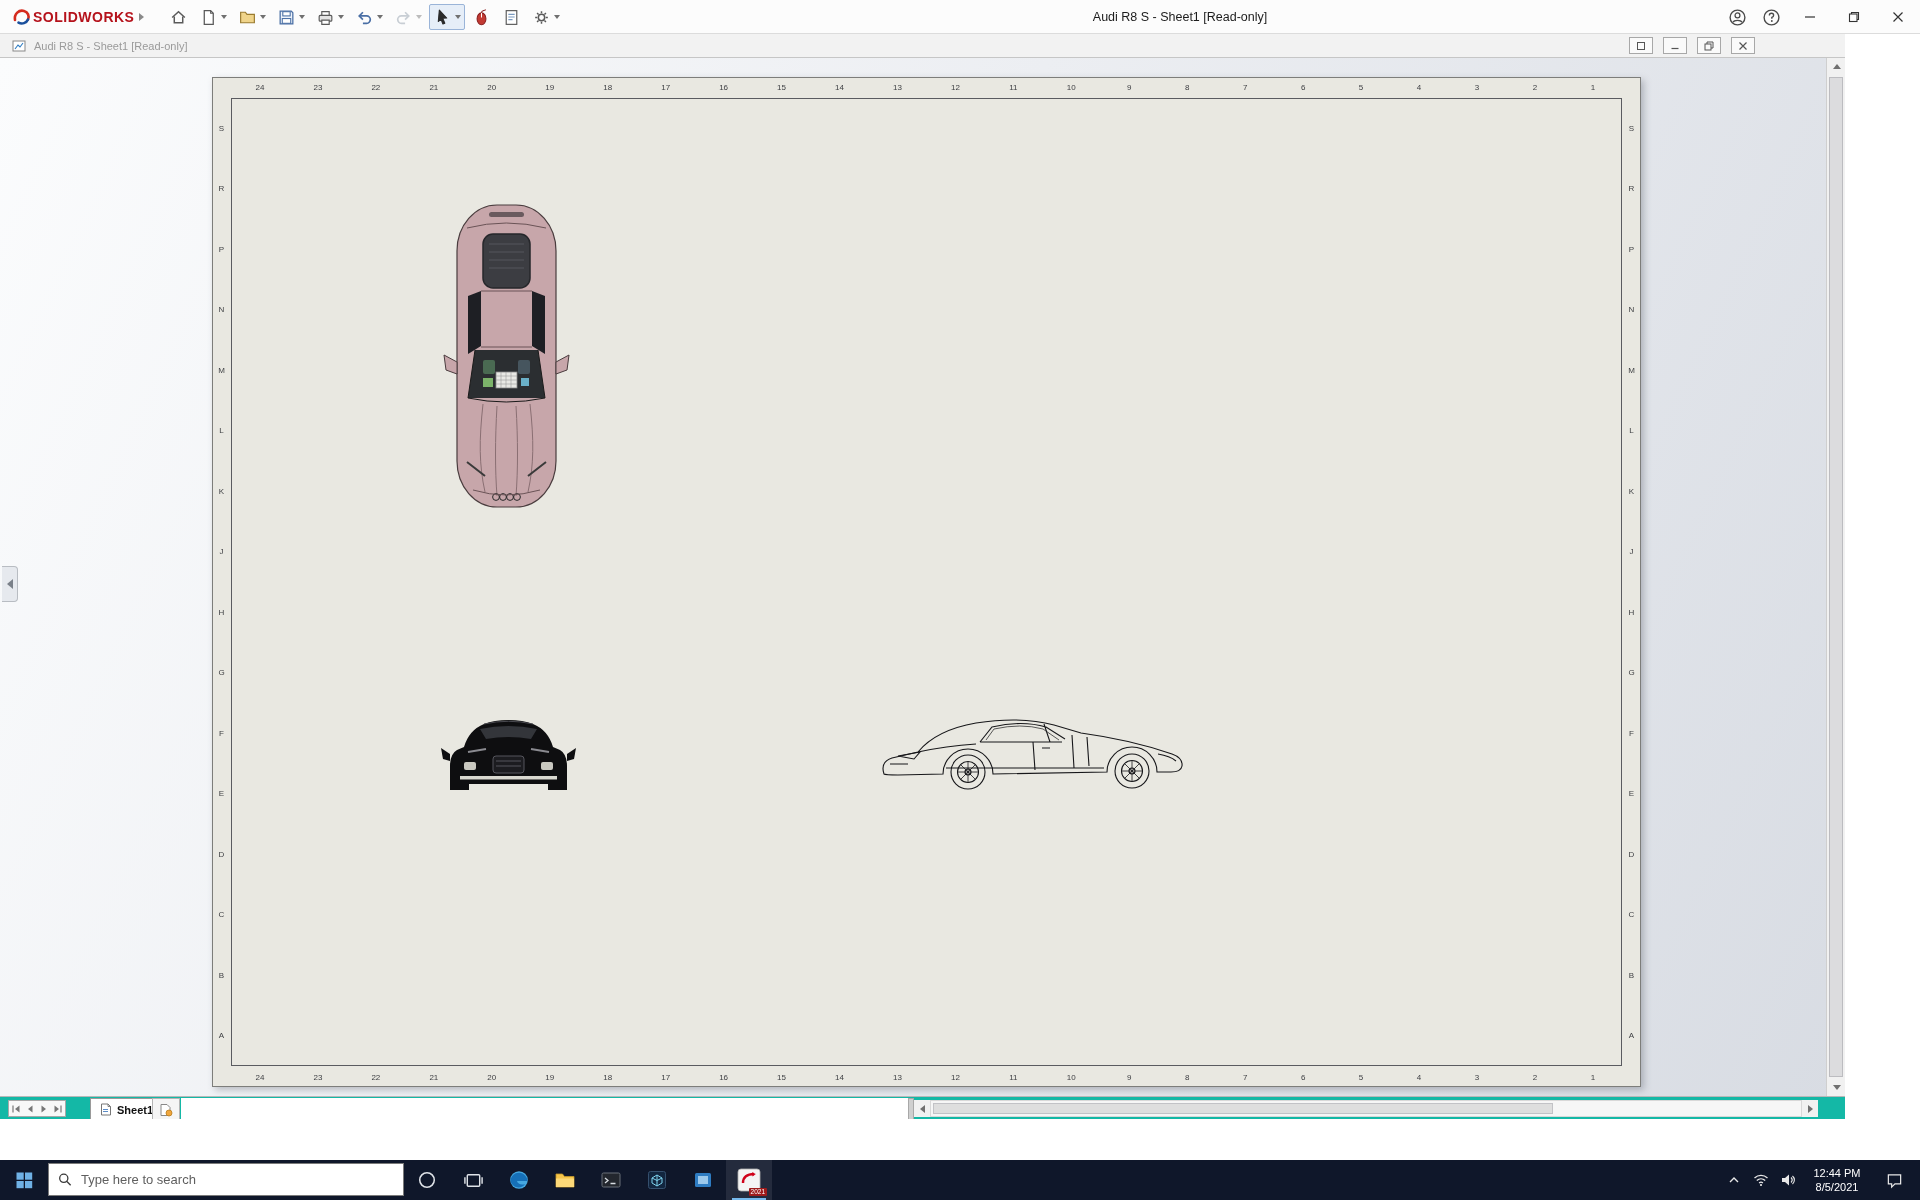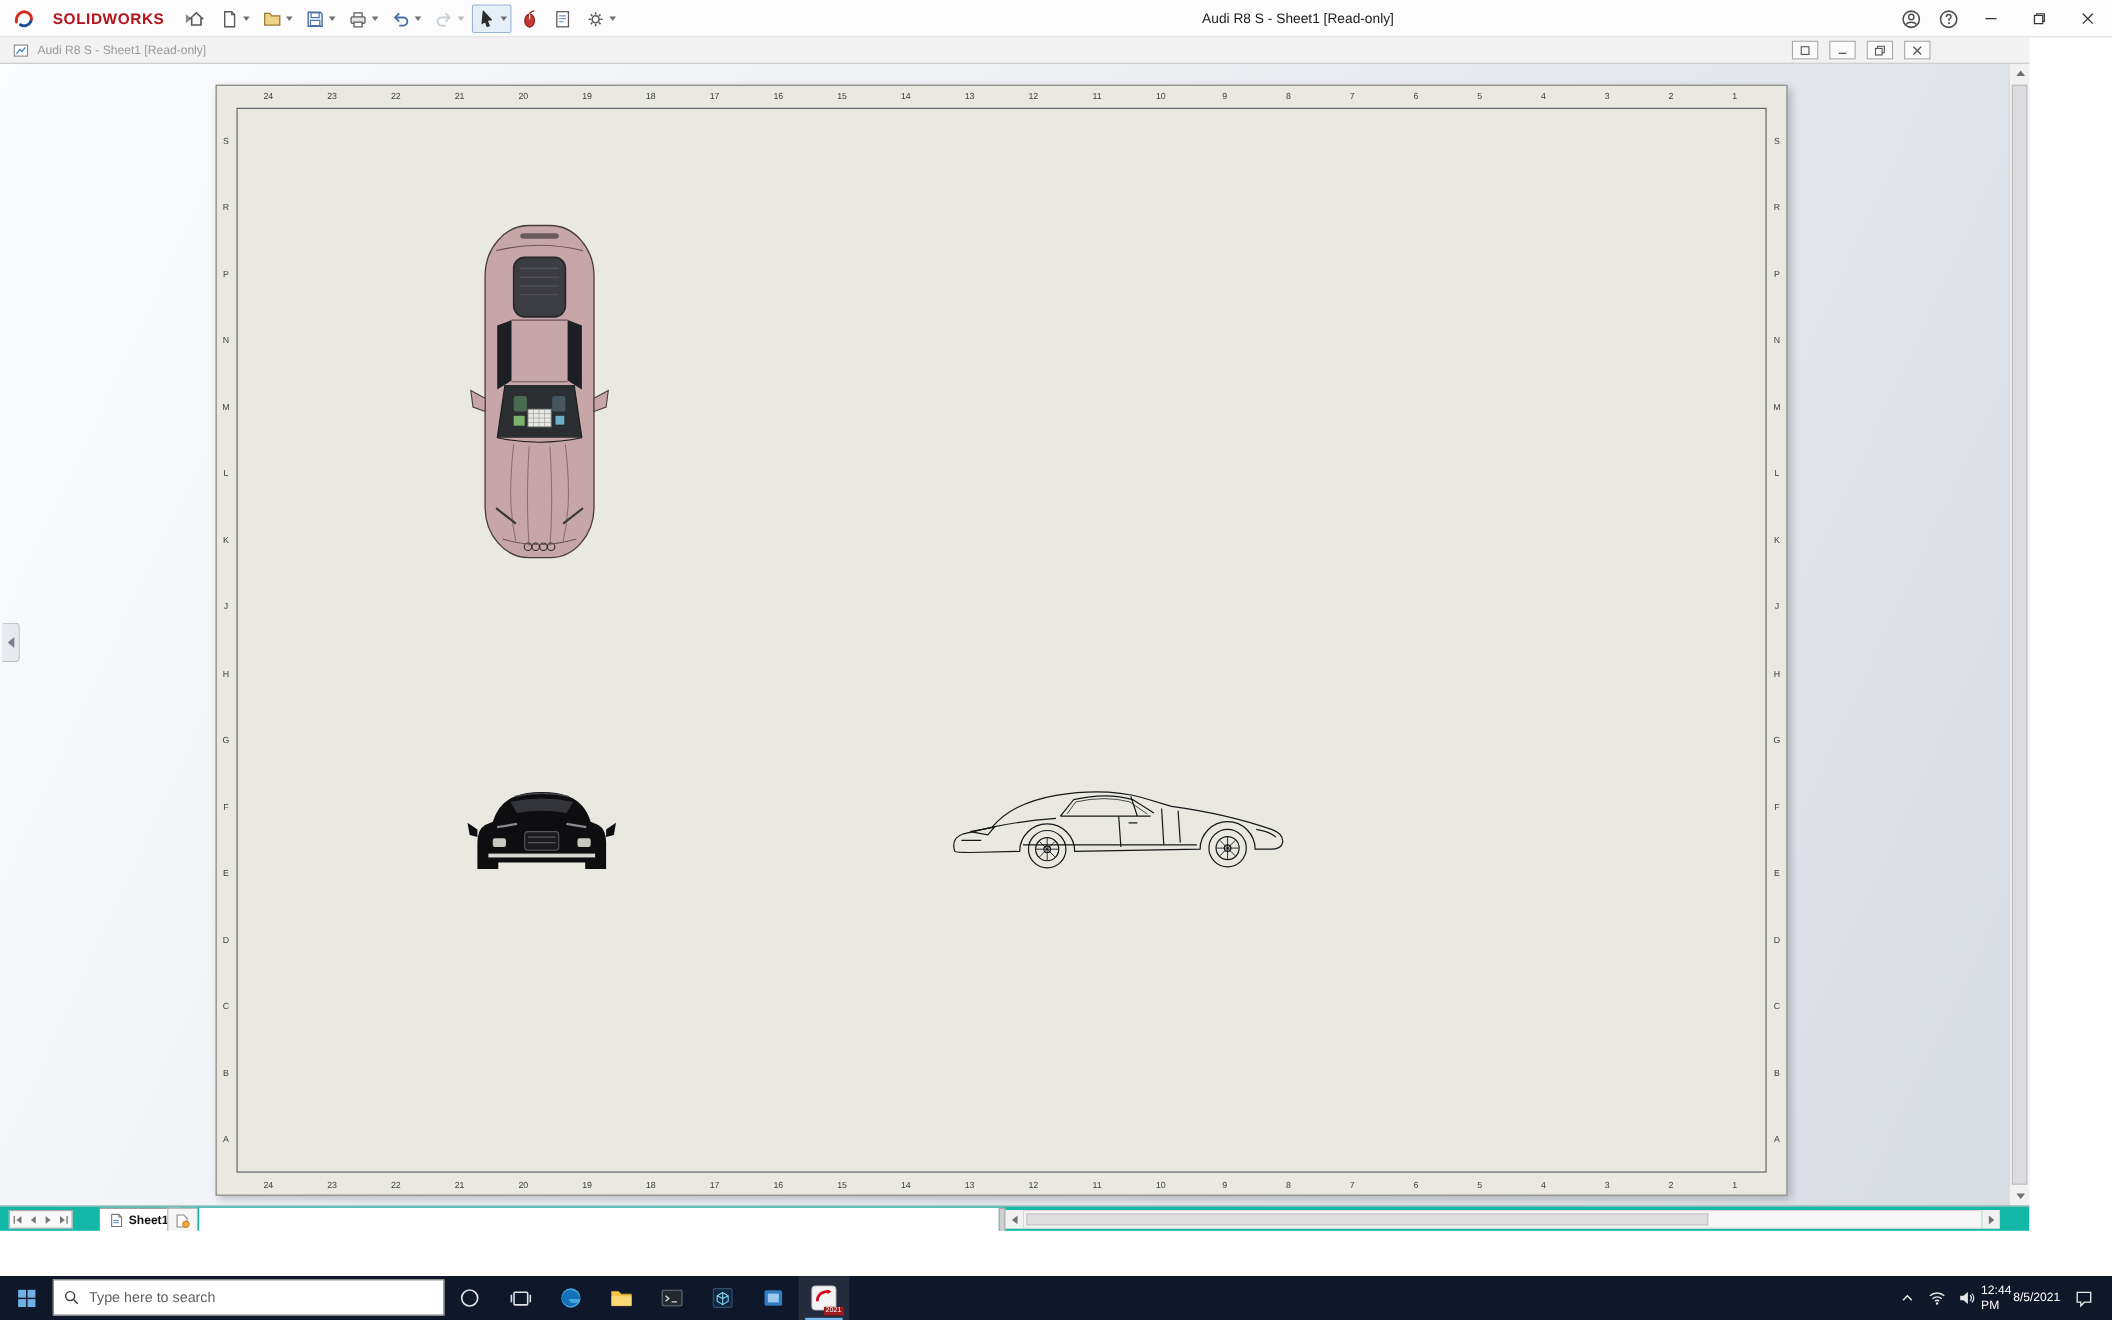--- a/index.html
+++ b/index.html
@@ -3,21 +3,21 @@
 <meta charset="utf-8">
 <style>
   * { box-sizing: border-box; margin: 0; padding: 0; }
   html,body { width:1920px; height:1200px; overflow:hidden;
     font-family:"Liberation Sans","DejaVu Sans",sans-serif; background:#fff; }
   #screen { position:relative; width:1920px; height:1200px; background:#fff; }
 
   
   .titlebar { position:absolute; left:0; top:0; width:1920px; height:34px;
     background:#fcfcfc; border-bottom:1px solid #dcdcdc; z-index:50; }
-  .brand { position:absolute; left:10px; top:0; height:34px; display:flex; align-items:center; gap:16px; }
+  .brand { position:absolute; left:10px; top:0; height:34px; display:flex; align-items:center; gap:1px; }
   .brand-text { font-size:14px; font-weight:bold; color:#b5121b; letter-spacing:.5px; }
   .brand-arrow { width:0; height:0; border-top:4px solid transparent; border-bottom:4px solid transparent;
     border-left:5px solid #8a8a8a; margin-left:4px; }
   .main-toolbar { position:absolute; left:165px; top:0; height:34px; display:flex; align-items:center; gap:3px; }
   .tbtn { display:flex; align-items:center; height:26px; padding:2px 3px; border:1px solid transparent; border-radius:2px; }
   .tbtn.active { border:1px solid #9ab4d8; background:#e6eef8; }
   .tbtn.disabled { opacity:.45; }
   .caret { width:0; height:0; border-left:3.5px solid transparent; border-right:3.5px solid transparent;
     border-top:4px solid #707070; margin-left:3px; }
   .app-title { position:absolute; left:700px; right:260px; top:0; height:34px; display:flex;
@@ -36,21 +36,21 @@
   .docbtn { width:24px; height:17px; border:1px solid #a8a8a8; background:#fafafa; display:grid; place-items:center; }
 
   
   .viewport { position:absolute; left:0; top:58px; width:1845px; height:1038px;
     background:linear-gradient(115deg,#fbfcfd 0%,#eceef2 45%,#d8dce3 100%); overflow:hidden; }
   .fm-tab { position:absolute; left:2px; top:508px; width:16px; height:36px; background:#e6e9ee;
     border:1px solid #b8bcc2; border-left:none; border-radius:0 4px 4px 0; display:grid; place-items:center; }
   .fm-tab .tri { width:0; height:0; border-top:5px solid transparent; border-bottom:5px solid transparent;
     border-right:6px solid #7a8089; }
 
-  .paper { position:absolute; left:196px; top:19px; width:1429px; height:1010px;
+  .paper { position:absolute; left:212px; top:19px; width:1429px; height:1010px;
     background:#e9e8e1; border:1px solid #7d7d7a; box-shadow:3px 3px 7px rgba(80,86,97,.35); }
   .sheet-frame { position:absolute; left:18px; top:20px; right:18px; bottom:20px; border:1px solid #5a5b60; }
   .zone-h { position:absolute; left:18px; right:18px; height:16px; display:flex; }
   .zone-h span { flex:1; text-align:center; font-size:8px; color:#3f4044; line-height:17px; }
   .zone-top { top:1px; } .zone-bottom { bottom:1px; }
   .zone-v { position:absolute; top:20px; bottom:20px; width:15px; display:flex; flex-direction:column; }
   .zone-v span { flex:1; display:flex; align-items:center; justify-content:center; font-size:8px; color:#3f4044; }
   .zone-left { left:1px; } .zone-right { right:1px; }
 
   .view-top   { position:absolute; left:226px; top:122px; width:135px; height:312px; }
@@ -113,21 +113,21 @@
     font-family:"Liberation Sans","DejaVu Sans",sans-serif; }
   .tsearch input::placeholder { color:#5f5f5f; opacity:1; }
   .task-slot { width:46px; height:40px; display:grid; place-items:center; position:relative; }
   .task-slot.active { background:rgba(255,255,255,.09); }
   .task-slot.active::after { content:""; position:absolute; left:6px; right:6px; bottom:0; height:2px; background:#76b9ed; }
   .sw-badge { position:absolute; right:5px; bottom:4px; font-size:6.5px; color:#fff;
     background:#9e1b1b; padding:0 2px; border-radius:1px; line-height:8px; }
   .tb-spacer { flex:1; }
   .tray { display:flex; align-items:center; }
   .tray-icon { width:27px; height:40px; display:grid; place-items:center; }
-  .clock { width:72px; display:flex; flex-direction:row; justify-content:center; align-items:center;
+  .clock { width:72px; display:flex; flex-direction:column; justify-content:center; align-items:center;
     color:#fff; font-size:11px; line-height:14px; }
   .action { width:42px; display:grid; place-items:center; }
   .show-desktop { width:5px; border-left:1px solid rgba(255,255,255,.25); }
 
   svg { display:block; }
 </style>
 </head>
 <body>
 
 <div id="screen">

